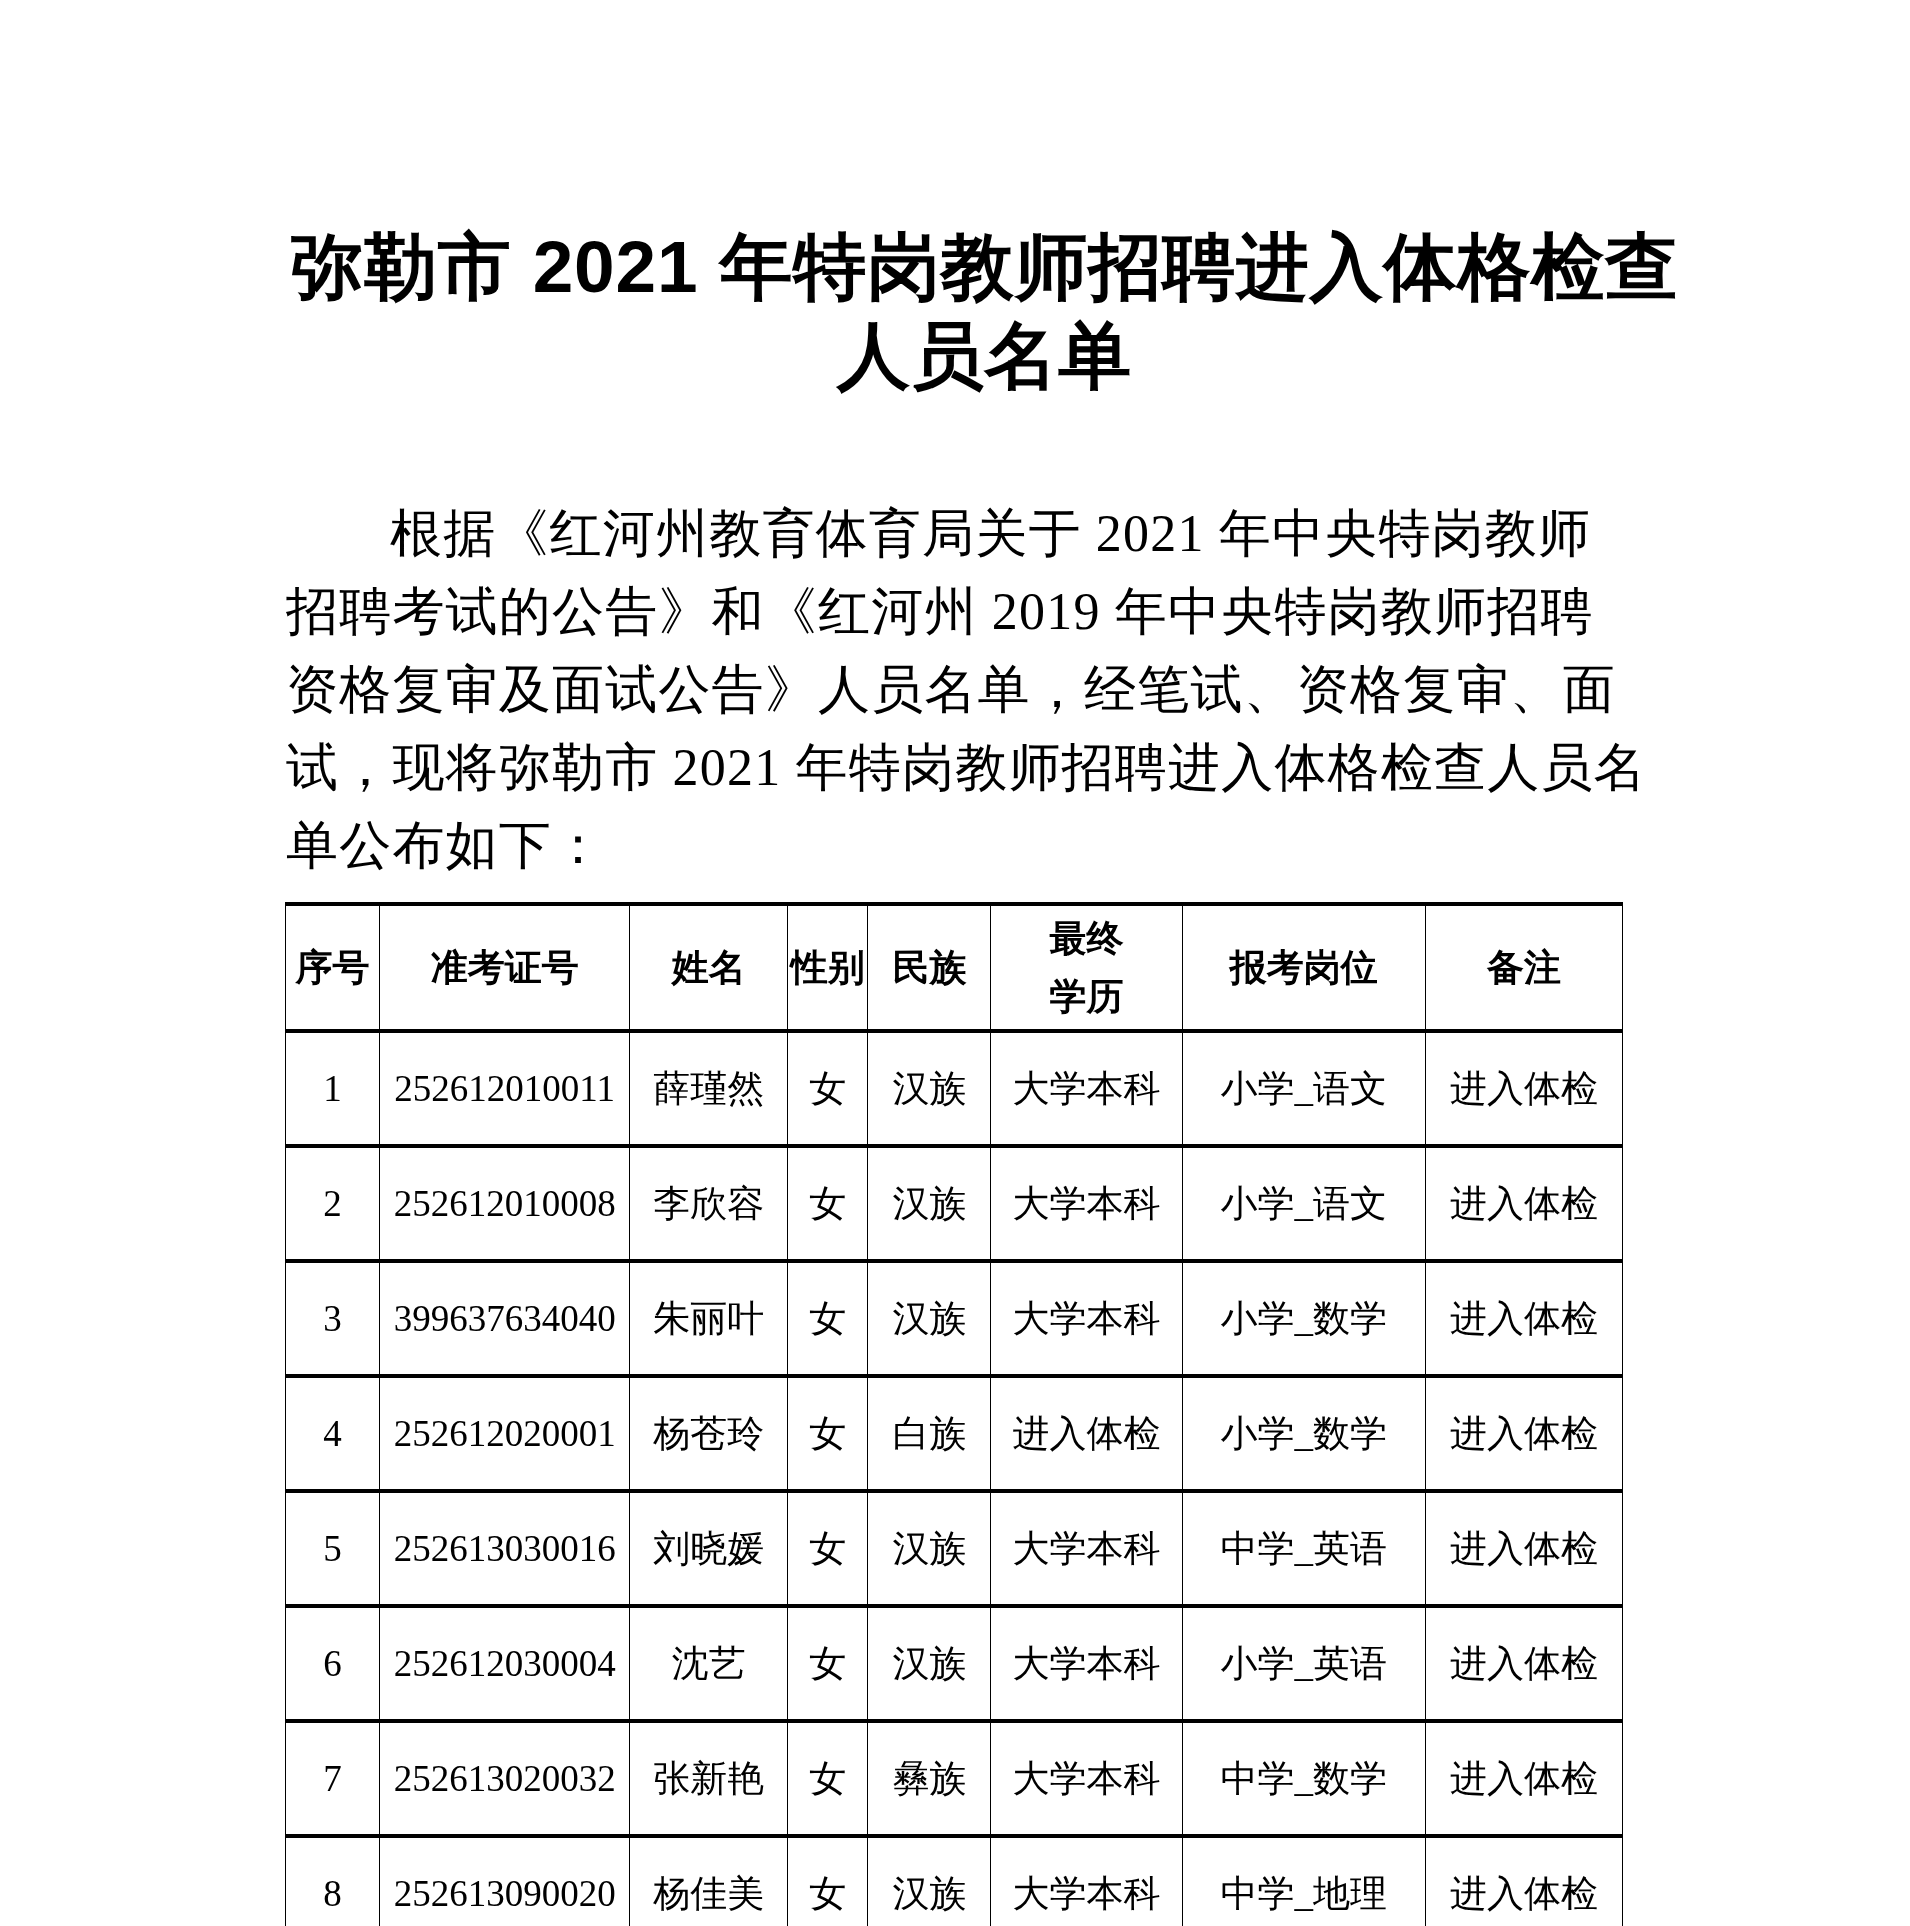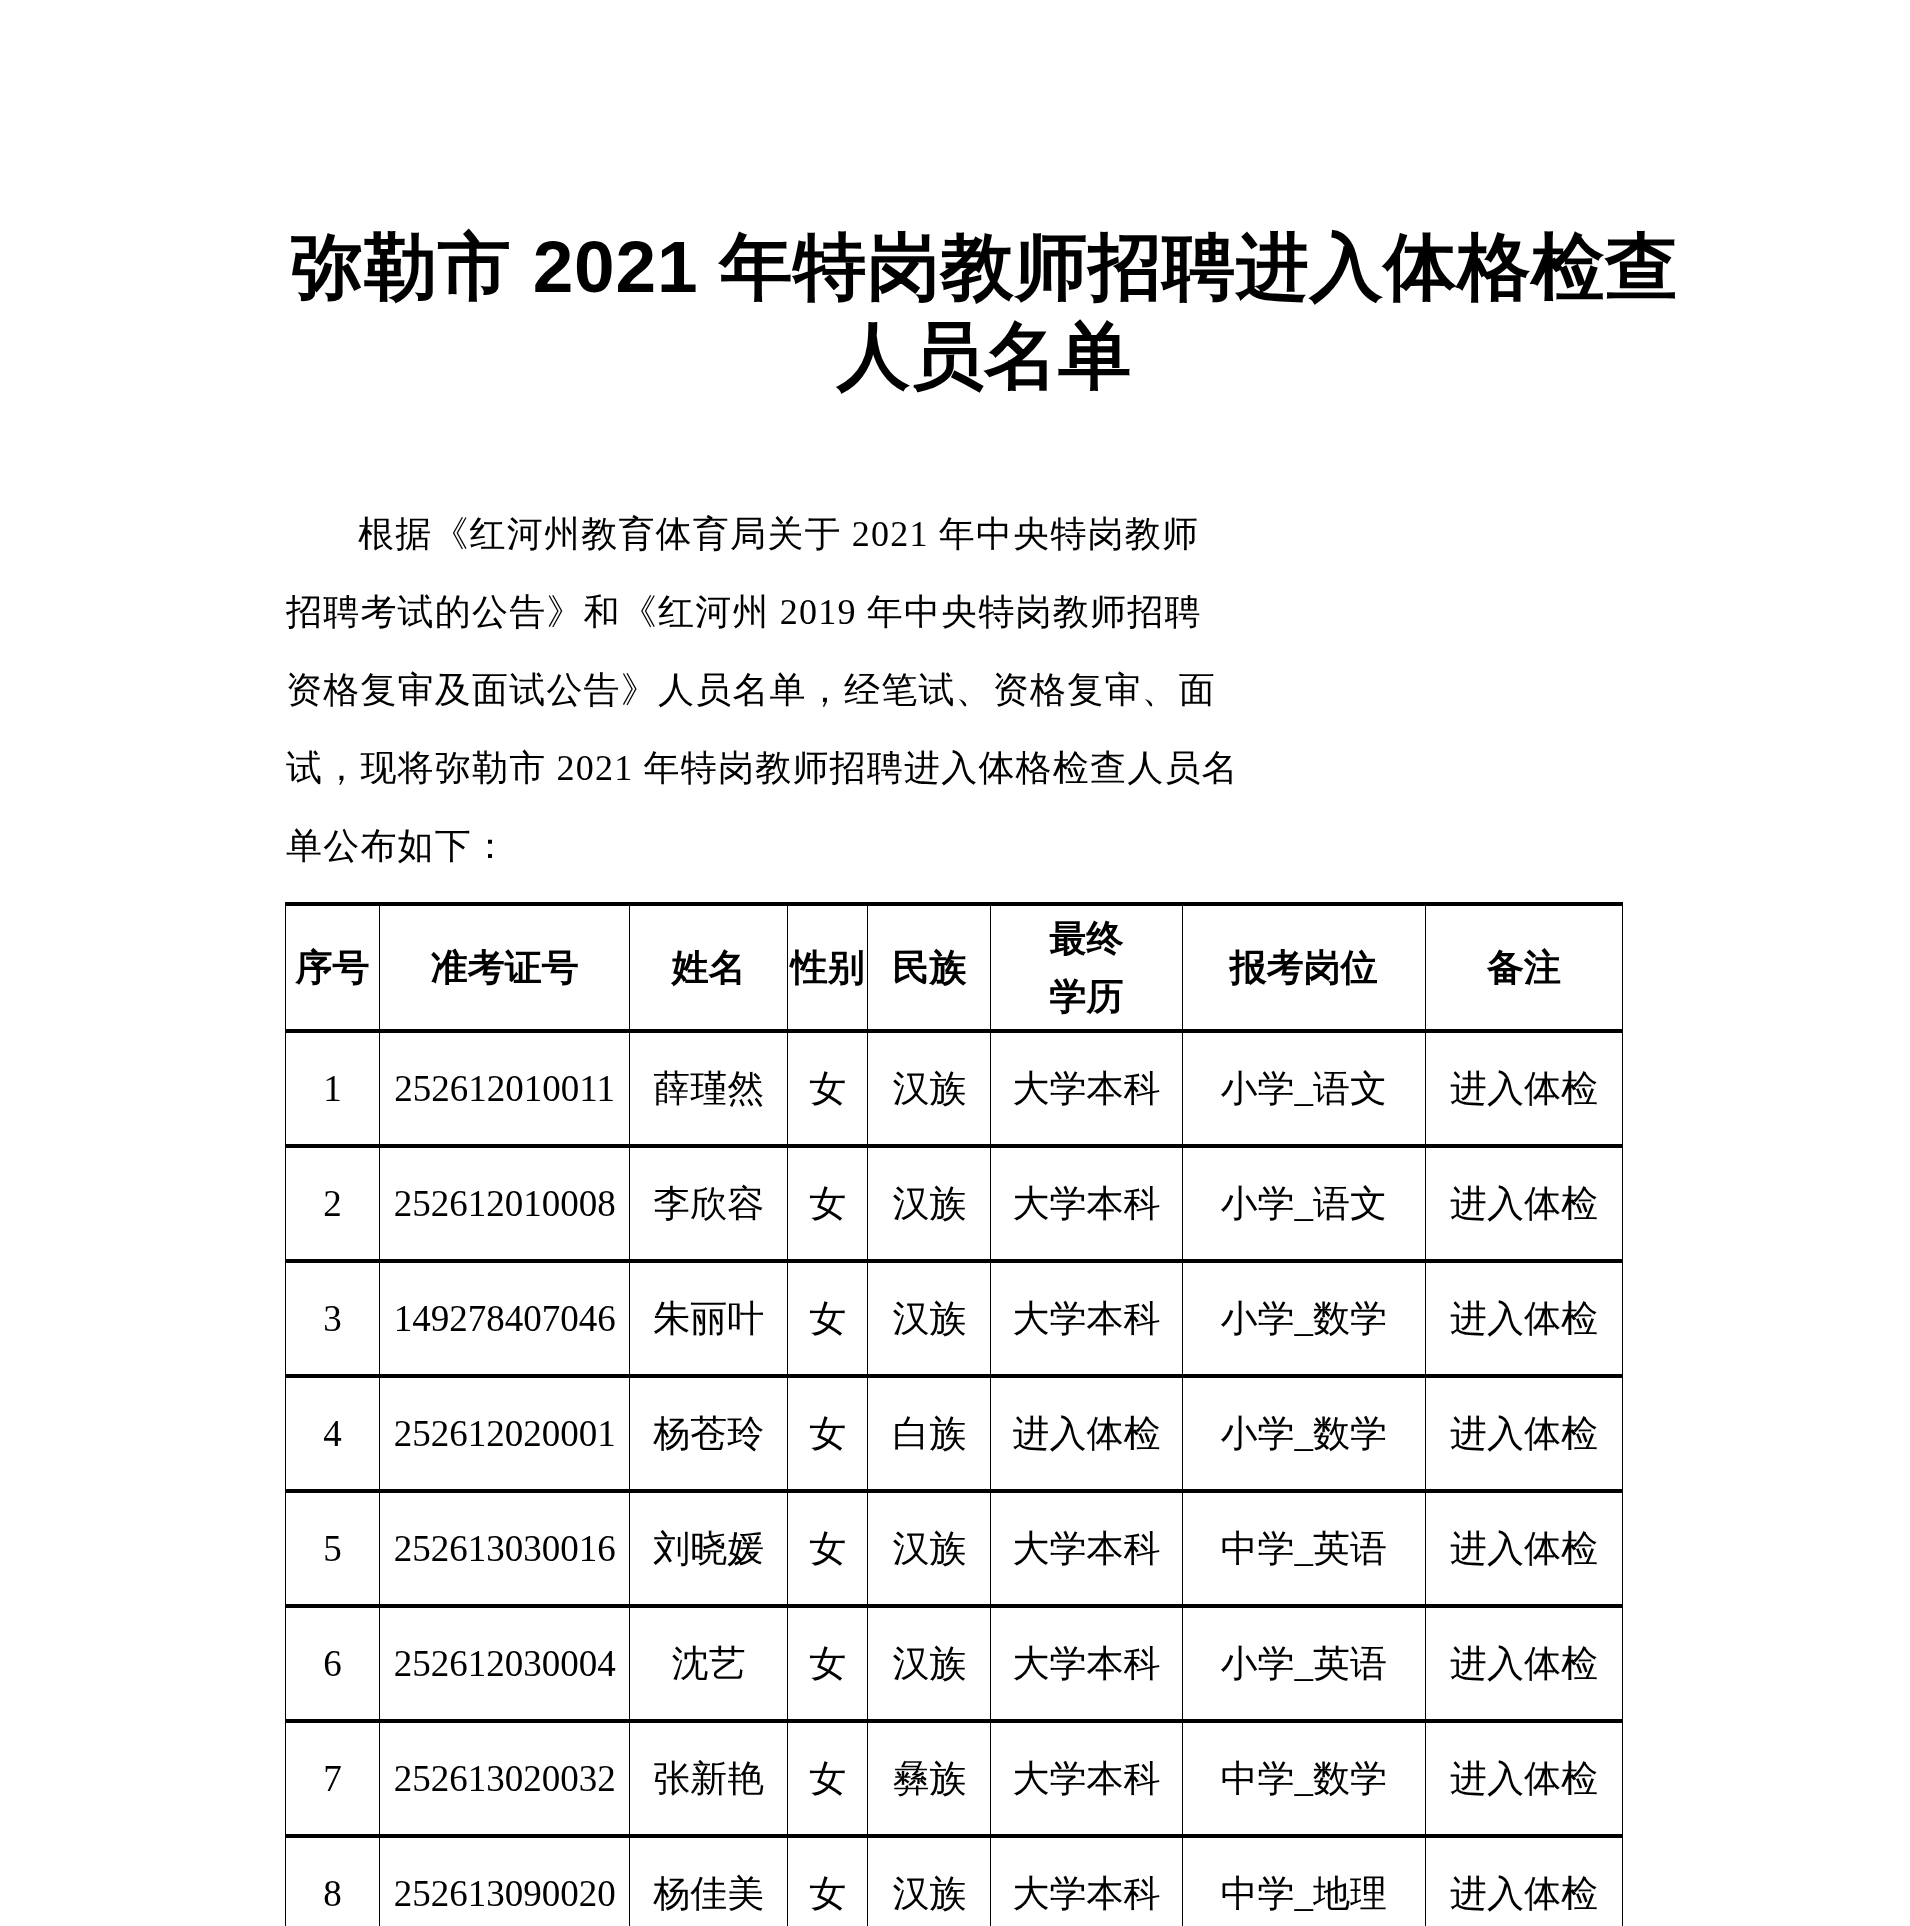--- a/index.html
+++ b/index.html
@@ -27,21 +27,21 @@
     line-height: 89px;
     letter-spacing: 0.8px;
     padding-left: 29px;
   }
   .intro {
     position: absolute;
     top: 495px;
     left: 286px;
     width: 1338px;
     font-family: "Liberation Serif", serif;
-    font-size: 36px;
+    font-size: 52px;
     line-height: 78px;
     letter-spacing: 1.2px;
     white-space: nowrap;
   }
   .intro .line.indent {
     text-indent: 2em;
   }
   table.roster {
     position: absolute;
     top: 902px;
@@ -134,21 +134,21 @@
           <td>252612010008</td>
           <td>李欣容</td>
           <td>女</td>
           <td>汉族</td>
           <td>大学本科</td>
           <td>小学_语文</td>
           <td>进入体检</td>
         </tr>
         <tr>
           <td>3</td>
-          <td>149278407046</td>
+          <td>399637634040</td>
           <td>朱丽叶</td>
           <td>女</td>
           <td>汉族</td>
           <td>大学本科</td>
           <td>小学_数学</td>
           <td>进入体检</td>
         </tr>
         <tr>
           <td>4</td>
           <td>252612020001</td>

